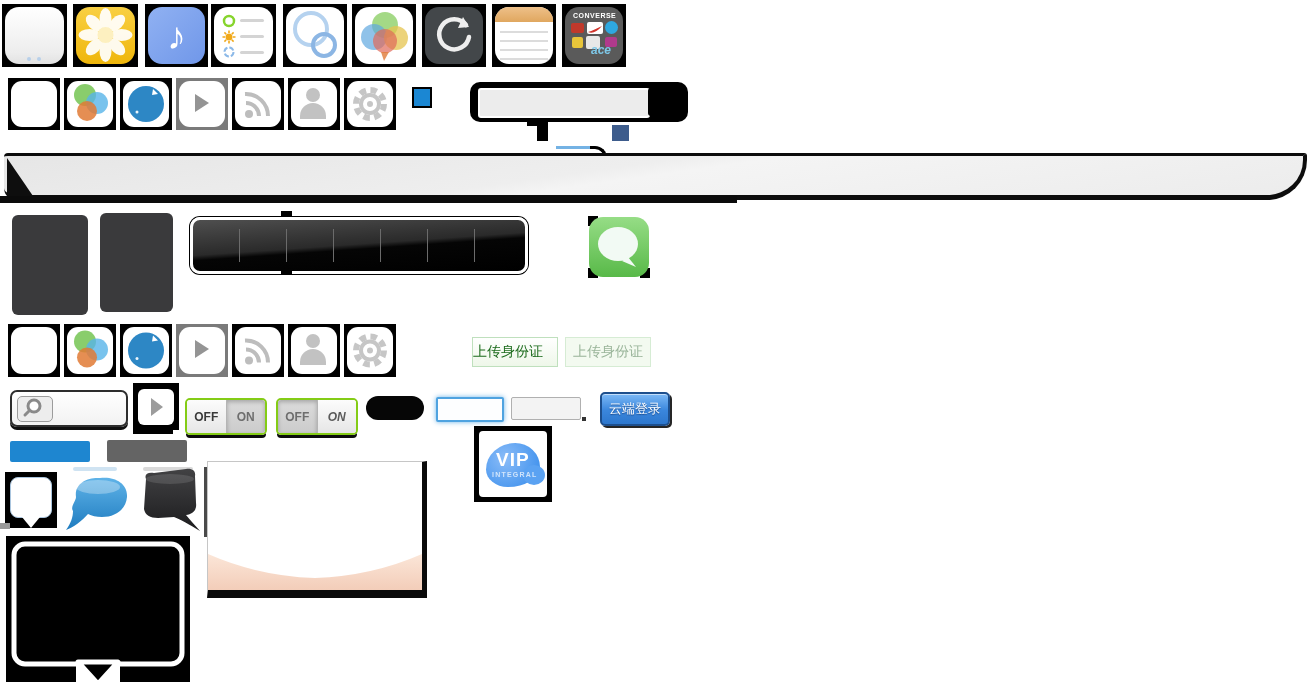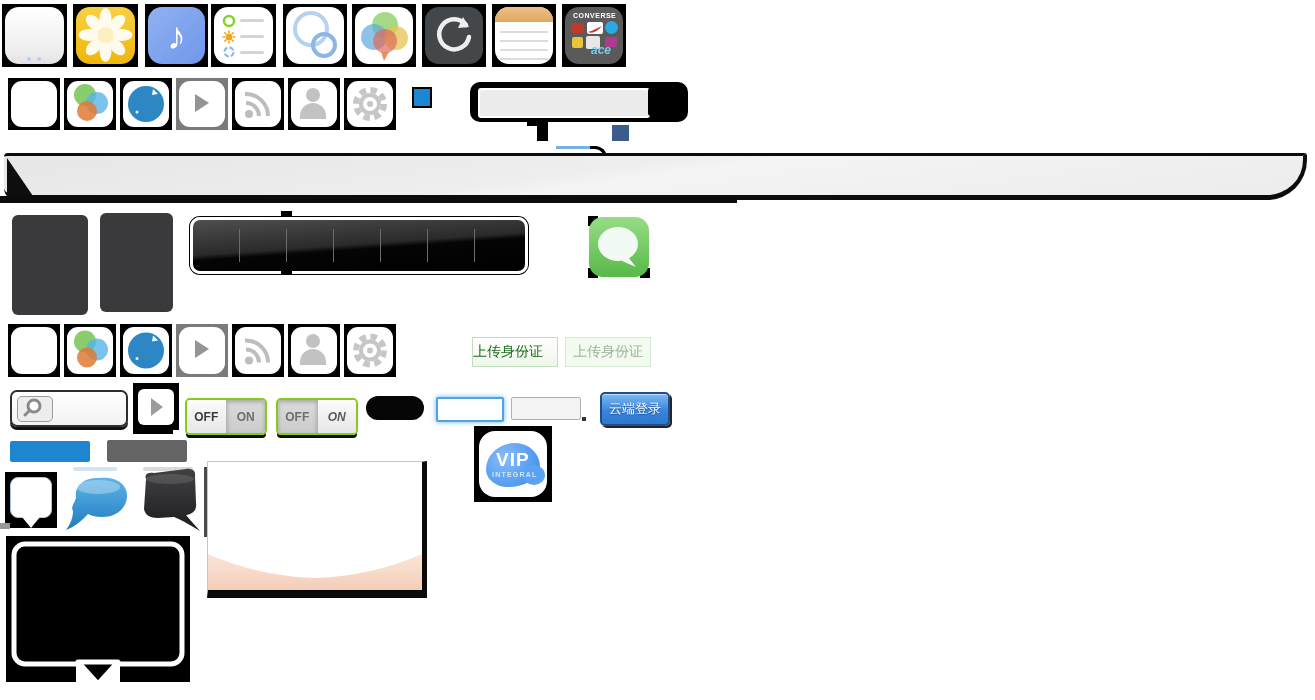--- a/index.html
+++ b/index.html
@@ -416,21 +416,21 @@
           <linearGradient id="gpeach" x1="0" y1="0" x2="0" y2="1">
             <stop offset="0" stop-color="#fbe6d8"></stop>
             <stop offset="1" stop-color="#f3cdb9"></stop>
           </linearGradient>
         </defs>
       <path d="M 0 40 L 0 4 Q 50 26 107 28 Q 164 26 214 4 L 214 40 Z" fill="url(#gpeach)"></path>
     </svg>
   </div>
 
   <div class="cell" style="left:474px;top:426px;width:78px;height:76px;">
-    <div class="abs" style="left:5px;top:5px;width:68px;height:66px;background:#fff;border-radius:16px;overflow:hidden;">
+    <div class="abs" style="left:5px;top:5px;width:68px;height:66px;background:#fff;border-radius:4px;overflow:hidden;">
       <div class="abs" style="left:7px;top:12px;width:54px;height:44px;background:radial-gradient(circle at 35% 35%, #8abcf8, #4896ee 75%);border-radius:54% 46% 60% 40% / 60% 54% 46% 40%;"></div>
       <div class="abs" style="left:44px;top:34px;width:22px;height:20px;background:#5aa2f2;border-radius:50%;"></div>
       <div class="abs bind-txt" style="left:17px;top:18px;color:#fff;font-size:19px;font-weight:bold;letter-spacing:1px;">VIP</div>
       <div class="abs bind-txt" style="left:13px;top:40px;color:rgba(255,255,255,.7);font-size:7px;letter-spacing:1.2px;font-weight:bold;">INTEGRAL</div>
     </div>
   </div>
 
   <svg class="abs" style="left:6px;top:536px;" width="184" height="150" viewBox="0 0 184 150">
     <rect x="0" y="0" width="184" height="146" fill="#000"></rect>
     <rect x="8" y="8" width="168" height="120" rx="11" fill="none" stroke="#fff" stroke-width="5"></rect>

